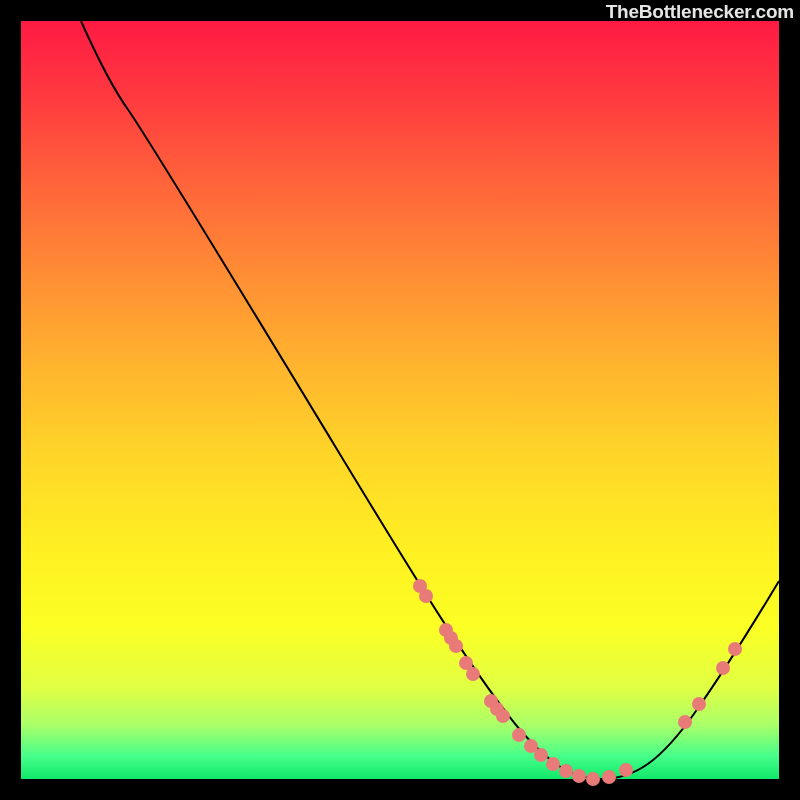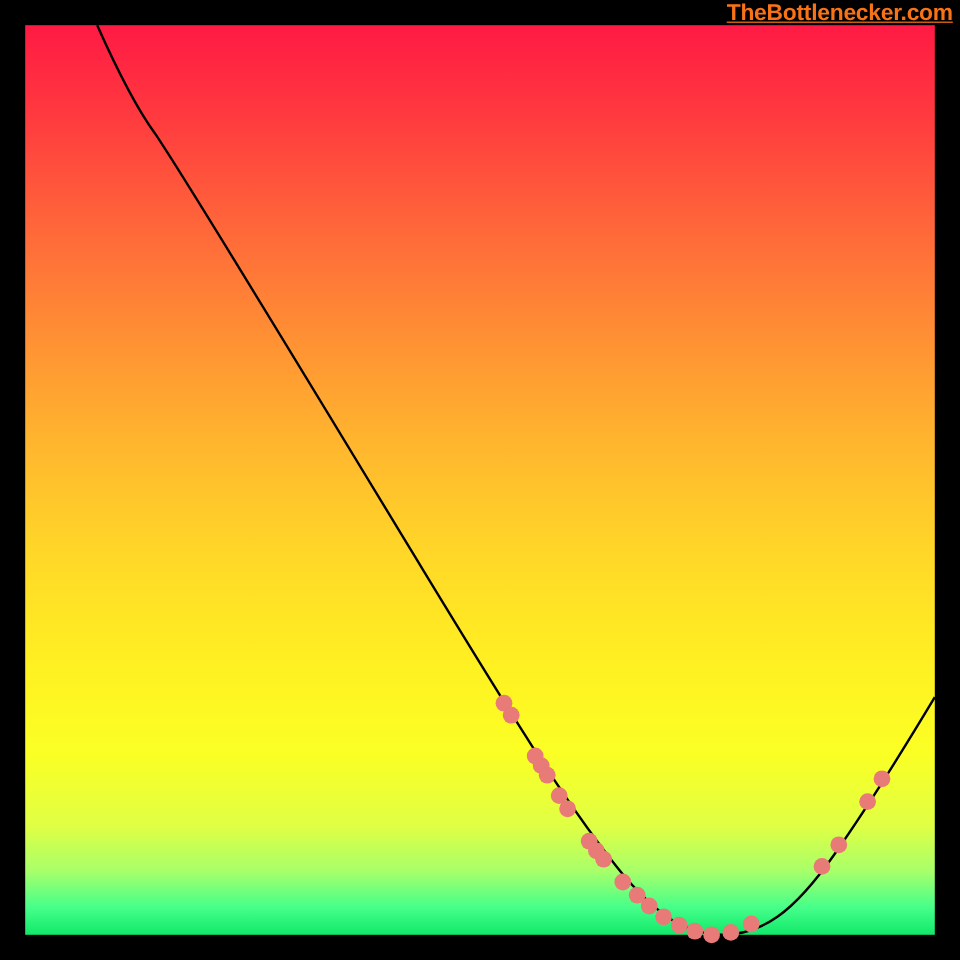--- a/index.html
+++ b/index.html
@@ -31,23 +31,22 @@
       #11e86a 100%
     );
   }
   .attribution {
     position: absolute;
     top: 1px;
     right: 6px;
     font-family: Arial, Helvetica, sans-serif;
     font-size: 19px;
     font-weight: bold;
-    color: #f97316;
+    color: #e5e5e5;
     letter-spacing: -0.2px;
-    text-decoration: underline;
   }
   svg.overlay {
     position: absolute;
     left: 21px;
     top: 21px;
     width: 758px;
     height: 758px;
     overflow: visible;
   }
   .curve {

